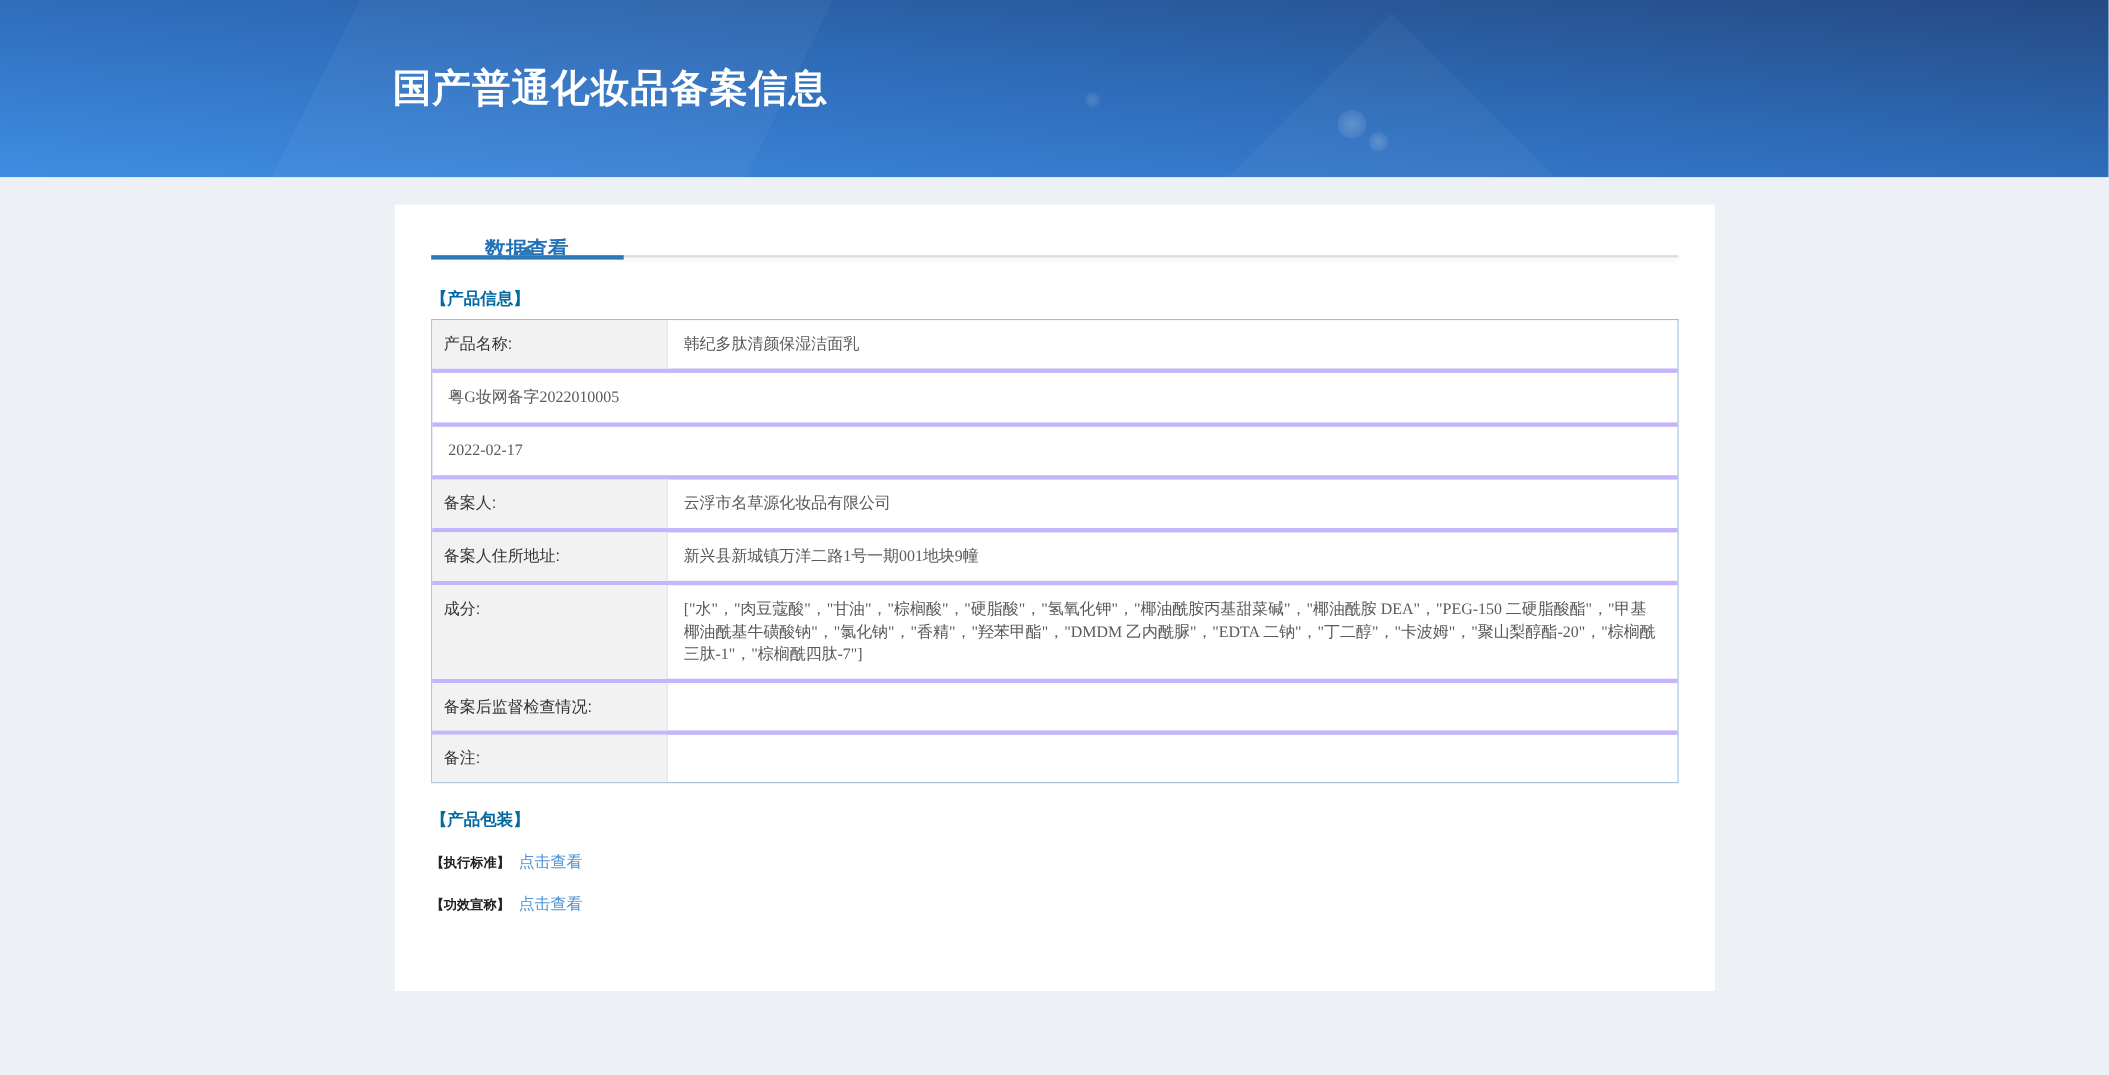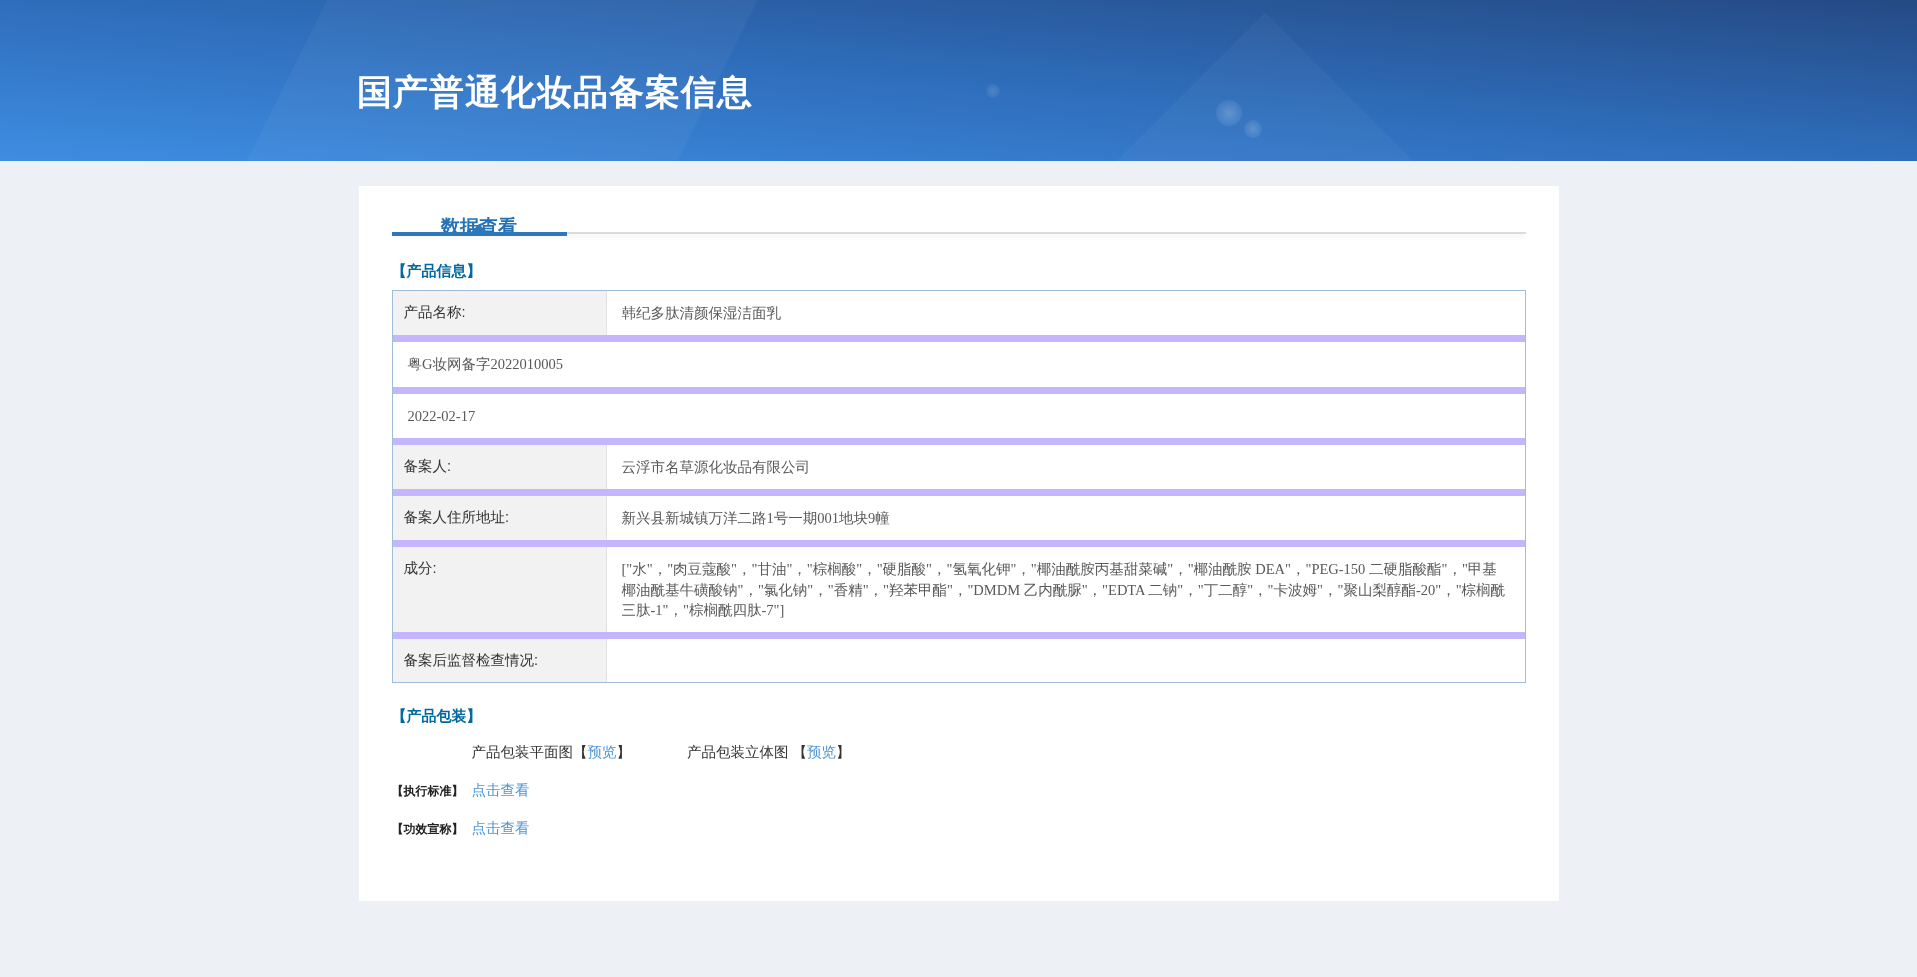--- a/index.html
+++ b/index.html
@@ -14,21 +14,21 @@
   
   .header {
     position: relative;
     height: 161px;
     background: linear-gradient(to top right, #3e8de2 0%, #2e6cb9 52%, #254a84 100%);
     overflow: hidden;
   }
   .header-title {
     position: absolute;
     left: 357px;
-    top: 69px;
+    top: 57px;
     font-size: 35px;
     font-weight: bold;
     color: #ffffff;
     letter-spacing: 1px;
   }
   .deco { position: absolute; pointer-events: none; }
   .deco-cube {
     left: 295px; top: -60px; width: 430px; height: 250px;
     background: rgba(255,255,255,0.04);
     transform: skewX(-24deg) rotate(3deg);
@@ -112,21 +112,21 @@
     font-weight: bold;
     color: #0369a1;
   }
   
   .info-table {
     margin-top: 9px;
     border: 1px solid #9fbcd8;
   }
   .info-row {
     display: flex;
-    border-bottom: 7px solid #c4b5fd;
+    border-bottom: 4px solid #c4b5fd;
   }
   .info-row:last-child { border-bottom: none; }
   .info-label {
     width: 214px;
     flex: 0 0 214px;
     background: #f2f2f2;
     border-right: 1px solid #e3e3e3;
     padding: 12px 10px 12px 11px;
     box-sizing: border-box;
     font-size: 14.5px;
@@ -213,32 +213,28 @@
       <div class="info-value">新兴县新城镇万洋二路1号一期001地块9幢</div>
     </div>
     <div class="info-row">
       <div class="info-label">成分:</div>
       <div class="info-value">["水"，"肉豆蔻酸"，"甘油"，"棕榈酸"，"硬脂酸"，"氢氧化钾"，"椰油酰胺丙基甜菜碱"，"椰油酰胺 DEA"，"PEG-150 二硬脂酸酯"，"甲基椰油酰基牛磺酸钠"，"氯化钠"，"香精"，"羟苯甲酯"，"DMDM 乙内酰脲"，"EDTA 二钠"，"丁二醇"，"卡波姆"，"聚山梨醇酯-20"，"棕榈酰三肽-1"，"棕榈酰四肽-7"]</div>
     </div>
     <div class="info-row">
       <div class="info-label">备案后监督检查情况:</div>
       <div class="info-value"></div>
     </div>
+    <div class="info-row">
+      <div class="info-label">备注:</div>
+      <div class="info-value"></div>
+    </div>
   </div>
 
   <div class="section-title pack-title">【产品包装】</div>
 
-  <div class="pack-row">
-    <span class="pack-item">
-      <span>产品包装平面图</span><span>【</span><a class="link">预览</a><span>】</span>
-    </span>
-    <span class="pack-item">
-      <span>产品包装立体图 </span><span>【</span><a class="link">预览</a><span>】</span>
-    </span>
-  </div>
 
   <div class="std-row">
     <span class="std-label">【执行标准】</span><a class="link">点击查看</a>
   </div>
 
   <div class="std-row">
     <span class="std-label">【功效宣称】</span><a class="link">点击查看</a>
   </div>
 
 </div>

